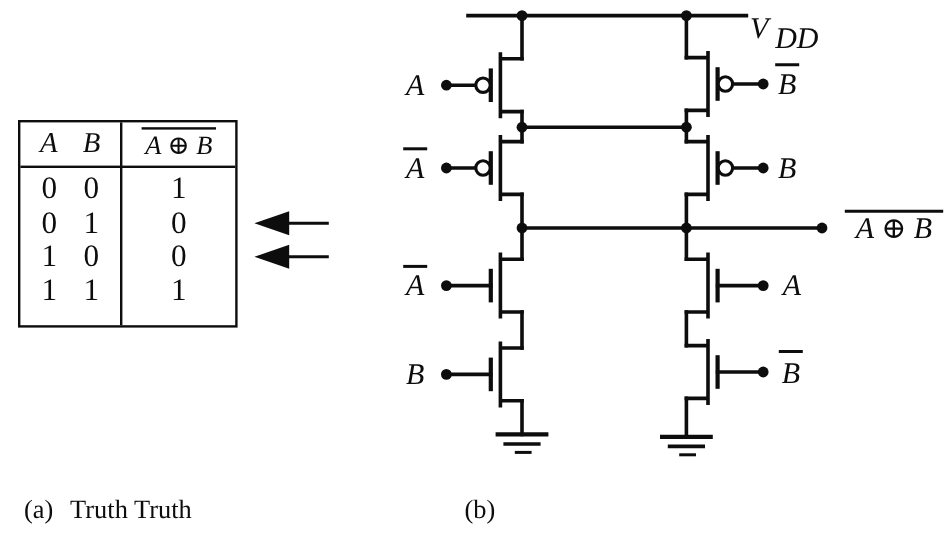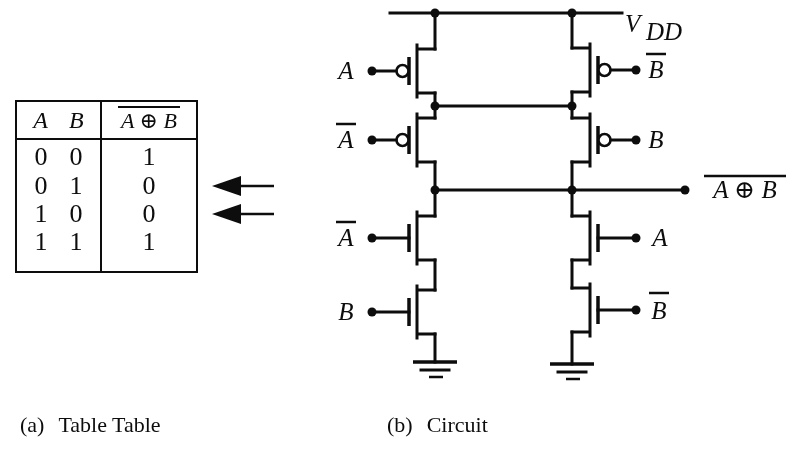--- a/index.html
+++ b/index.html
@@ -219,20 +219,19 @@
     </g>
 
     <g>
       <path class="thin" d="M704 176 H786"></path>
       <text class="lbl" x="745" y="198">A ⊕ B</text>
     </g>
   </svg>
 
   <div class="caption" style="left:20px;top:412px;">
     <span>(a)</span>
-    <span>Table Table</span>
+    <span>Truth Truth</span>
   </div>
   <div class="caption" style="left:387px;top:412px;">
     <span>(b)</span>
-    <span>Circuit</span>
   </div>
 
 </div>
 
 </body></html>

